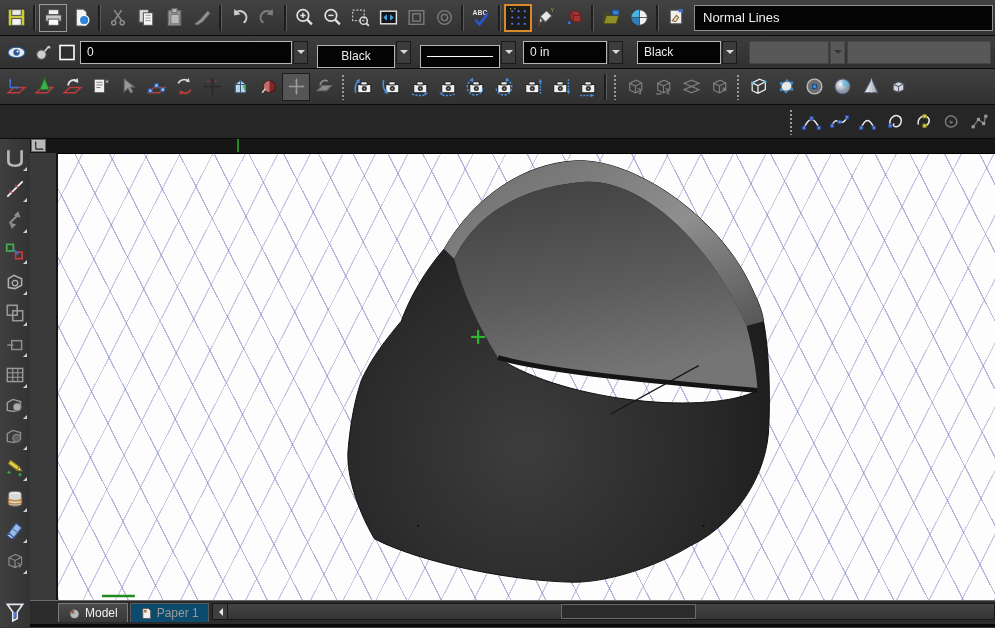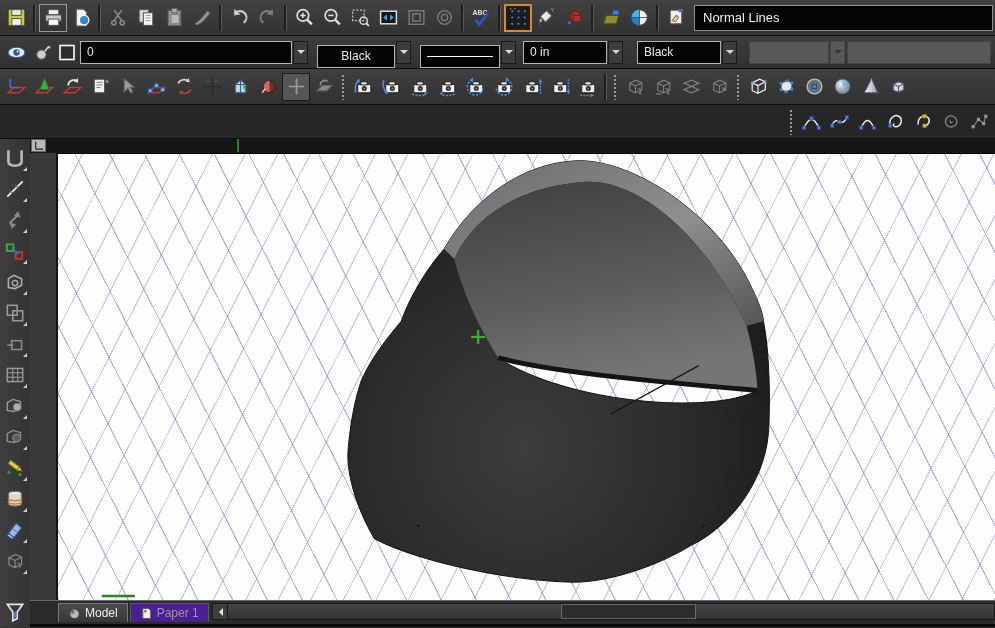--- a/index.html
+++ b/index.html
@@ -45,21 +45,21 @@
   .canvas{position:relative;flex:1;background-color:#fdfdfd;border-top:1px solid #000;border-left:2px solid #141414;box-sizing:border-box;
     background-image:
       repeating-linear-gradient(63deg, rgba(108,116,185,0.50) 0 1.2px, transparent 1.2px 31px),
       repeating-linear-gradient(-63deg, rgba(128,134,196,0.42) 0 1.2px, transparent 1.2px 29px);
   }
   .canvas>svg{position:absolute;inset:0;width:100%;height:100%;}
   
   .statusbar{height:23px;background:#2b2b2b;border-top:1px solid #6a6a6a;border-bottom:3px solid #0a0a0a;box-sizing:content-box;display:flex;align-items:center;position:relative;}
   .tab{height:19px;display:flex;align-items:center;gap:4px;padding:0 9px;font-size:12px;border:1px solid #7a7a7a;border-bottom:none;box-sizing:border-box;margin-right:2px;}
   .tab.active{background:linear-gradient(#4a4a4a,#383838);color:#f2f2f2;}
-  .tab.inactive{background:#4c1d95;color:#9a9a9a;border-color:#5a5a5a;}
+  .tab.inactive{background:#0c4a6e;color:#9a9a9a;border-color:#5a5a5a;}
   .tab svg{width:13px;height:13px;}
   .hscroll{position:absolute;left:182px;right:0;top:2px;height:17px;background:linear-gradient(#454545,#333);border:1px solid #181818;box-sizing:border-box;}
   .hs-arrow{position:absolute;left:0;top:0;width:14px;height:15px;background:#3e3e3e;border-right:1px solid #181818;display:flex;align-items:center;justify-content:center;}
   .hs-arrow::after{content:'';border:4px solid transparent;border-right-color:#e8e8e8;margin-right:3px;}
   .hs-thumb{position:absolute;left:348px;top:0;width:135px;height:15px;background:#2c2c2c;border:1px solid #6a6a6a;box-sizing:border-box;}
 </style>
 </head>
 <body>
 
 <svg width="0" height="0" style="position:absolute" aria-hidden="true">

